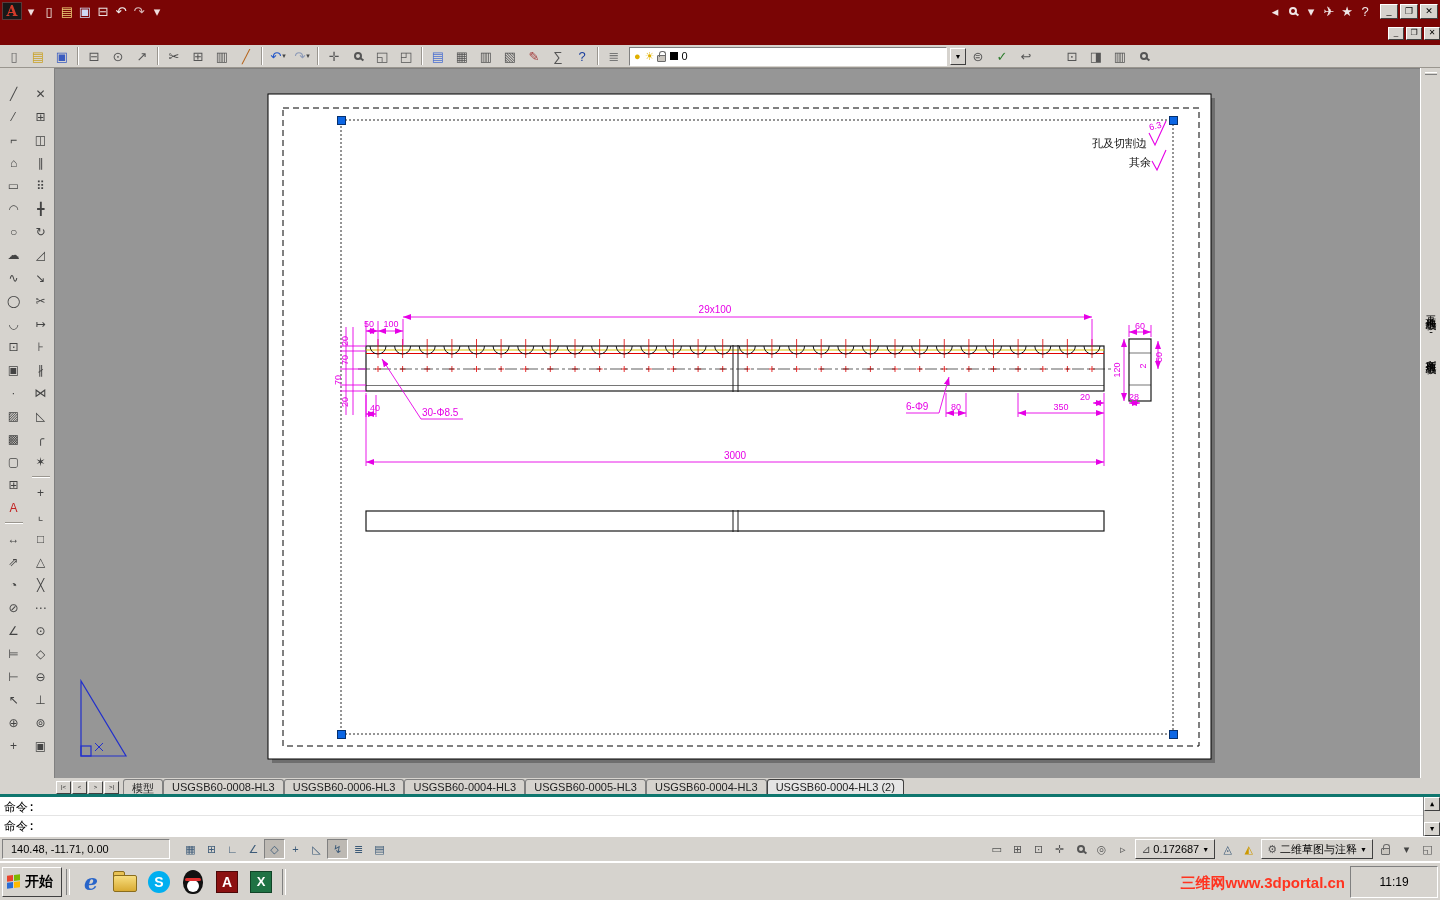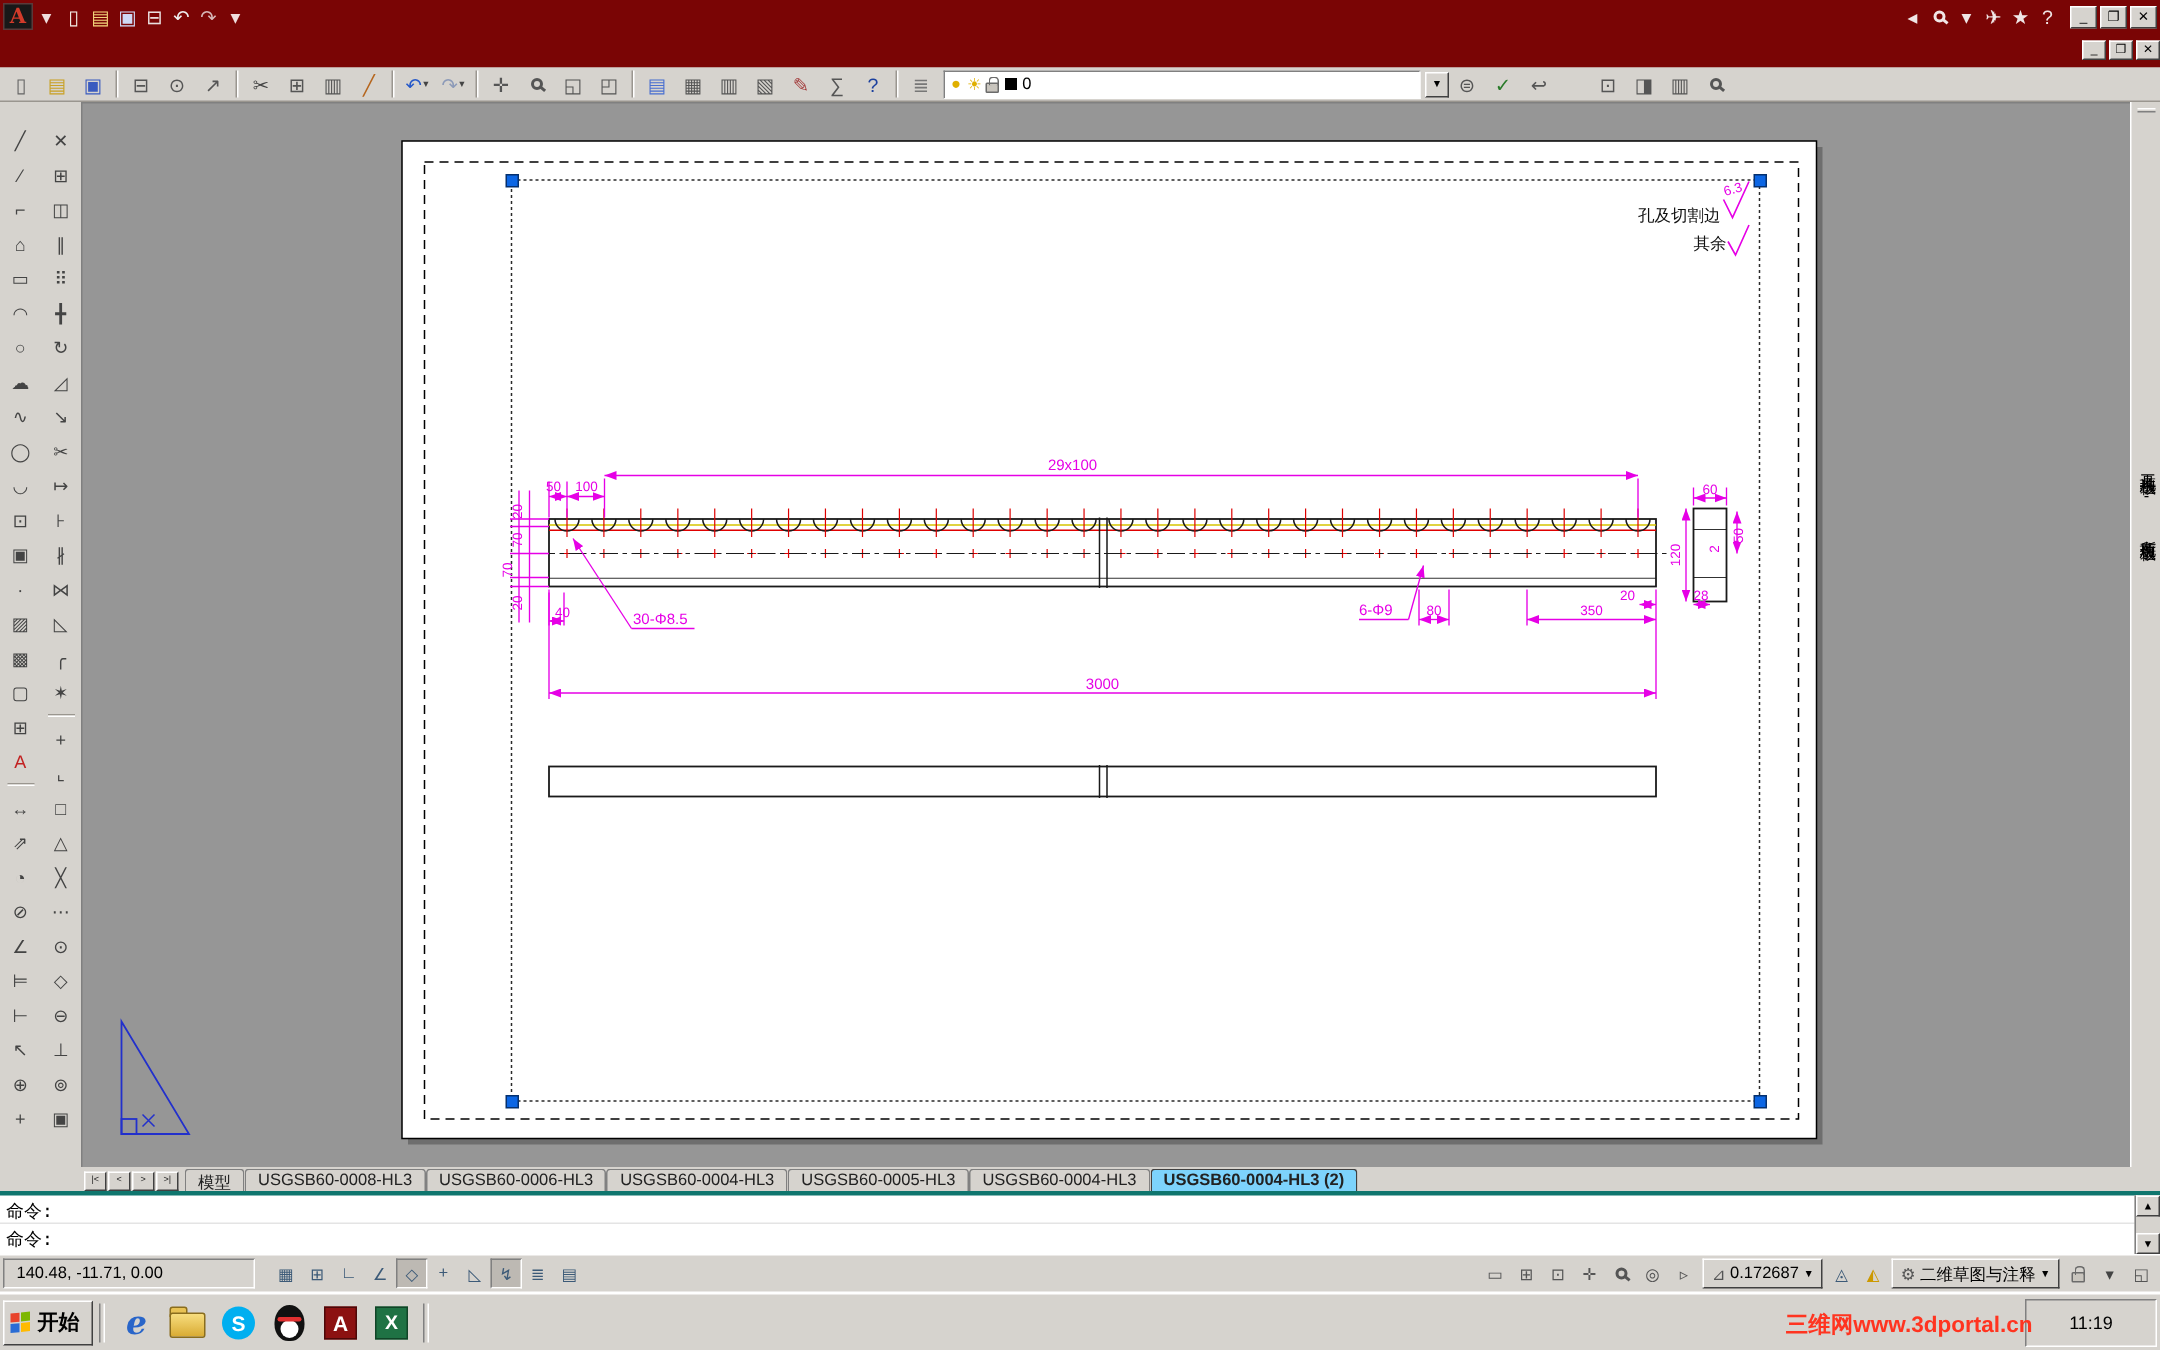--- a/index.html
+++ b/index.html
@@ -48,21 +48,21 @@
   #canvas svg { position:absolute; left:0; top:0; }
   #palettebar { width:20px; background:#d6d3ce; border-left:1px solid #fff; display:flex; flex-direction:column; align-items:center; }
   #palettebar .grip { width:12px; height:3px; border-top:1px solid #fff; border-bottom:1px solid #808080; margin:4px 0 2px; }
   .vtext { writing-mode:vertical-rl; text-orientation:upright; font-size:11px; color:#000; letter-spacing:1px; margin-top:230px; }
   
   #tabrow { height:16px; background:#d6d3ce; display:flex; align-items:flex-end; padding-left:56px; position:relative; }
   .navbtn { width:15px; height:13px; background:#d6d3ce; border-top:1px solid #fff; border-left:1px solid #fff;
     border-right:1px solid #404040; border-bottom:1px solid #404040; font-size:6px; text-align:center; line-height:11px; margin-right:1px; color:#222;}
   .tab { height:15px; font-size:11px; padding:1px 8px 0; background:#d6d3ce; border:1px solid #808080; border-bottom:none;
     border-radius:3px 3px 0 0; color:#222; white-space:nowrap; }
-  .tab.active { background:#7dd3fc; font-weight:bold; border-color:#404040; }
+  .tab.active { background:#e5e5e5; font-weight:normal; border-color:#404040; }
   
   #cmdpanel { height:42px; background:#fff; border-top:3px solid #0f766e; position:relative;
     font-family:"DejaVu Sans Mono","Liberation Mono",monospace; }
   .cmdline { height:19px; font-size:12px; color:#000; padding:2px 4px; }
   #cmdline1 { border-bottom:1px solid #e4e4e4; }
   #cmdscroll { position:absolute; right:0; top:0; bottom:0; width:17px; background:#d6d3ce;
     border-left:1px solid #808080; display:flex; flex-direction:column; justify-content:space-between; }
   .scrbtn { height:14px; background:#d6d3ce; border-top:1px solid #fff; border-left:1px solid #fff;
     border-right:1px solid #404040; border-bottom:1px solid #404040; font-size:7px; text-align:center; line-height:12px; }
   
@@ -89,21 +89,21 @@
   .folder::after { content:''; position:absolute; inset:0; background:linear-gradient(#f7dd7e,#d9ab33); border:1px solid #8a6d1d; border-radius:2px; }
   .skype { width:22px; height:22px; border-radius:50%; background:#00aff0; color:#fff; font-weight:bold; font-size:14px; display:flex; align-items:center; justify-content:center; }
   .qq { width:20px; height:24px; position:relative; }
   .qq .body { position:absolute; inset:0; background:#111; border-radius:50% 50% 46% 46%; }
   .qq .belly { position:absolute; left:4px; top:10px; width:12px; height:12px; background:#fff; border-radius:50%; }
   .qq .scarf { position:absolute; left:2px; top:8px; width:16px; height:3px; background:#e03030; border-radius:2px; }
   .acadq { width:22px; height:22px; background:#8c1111; color:#fff; font-weight:bold; font-size:14px; display:flex; align-items:center; justify-content:center; border:1px solid #4c0808; }
   .excel { width:22px; height:22px; background:#1f7244; color:#fff; font-weight:bold; font-size:13px; display:flex; align-items:center; justify-content:center; border:1px solid #114427; }
   #tray { margin-left:auto; height:32px; width:88px; border-top:1px solid #808080; border-left:1px solid #808080;
     border-bottom:1px solid #fff; border-right:1px solid #fff; display:flex; align-items:center; justify-content:center; font-size:12px; }
-  #watermark { position:absolute; right:85px; top:11px; color:#ff3420; font-weight:bold; font-size:15px; }
+  #watermark { position:absolute; right:95px; top:11px; color:#ff3420; font-weight:bold; font-size:15px; }
   
   .magicon { display:inline-block; width:8px; height:8px; border:2px solid currentColor; border-radius:50%; position:relative; color:#555; }
   .magicon::after { content:''; position:absolute; width:5px; height:2px; background:currentColor; right:-4px; bottom:-2px; transform:rotate(40deg); }
   .lockicon { display:inline-block; width:9px; height:7px; border:1px solid #6b6b6b; background:#c9c5be; border-radius:1px; position:relative; margin-top:4px; }
   .lockicon::before { content:''; position:absolute; top:-5px; left:1px; width:5px; height:5px; border:1px solid #6b6b6b; border-bottom:none; border-radius:3px 3px 0 0; }
   svg text { font-family:"Liberation Sans","DejaVu Sans",sans-serif; }
 </style>
 </head>
 <body>
 

